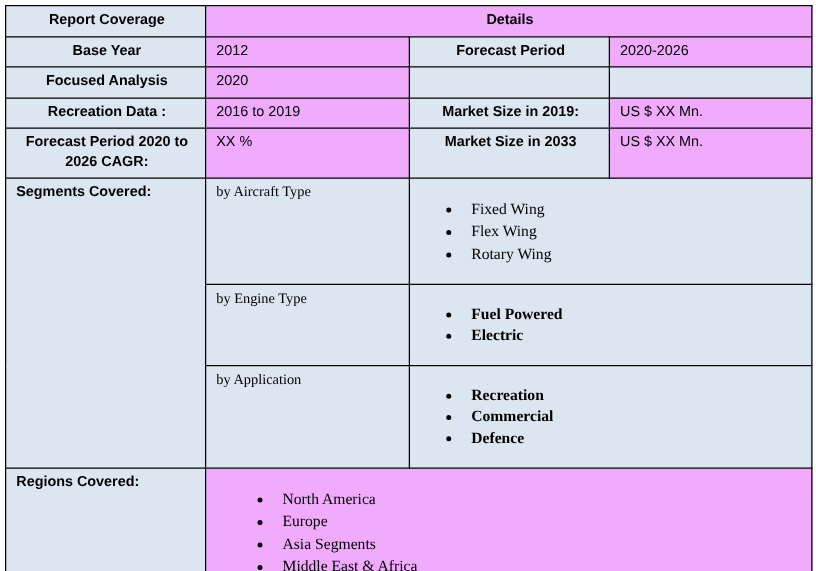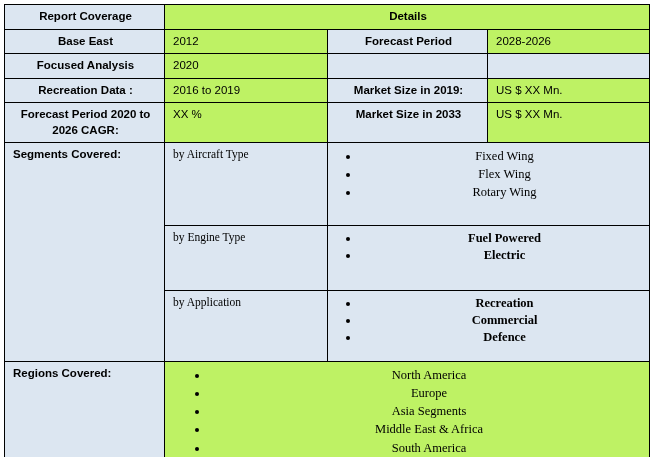--- a/index.html
+++ b/index.html
@@ -31,36 +31,35 @@
     border: 1px solid #000000;
     vertical-align: top;
     padding: 4px 6px 4px 8px;
     font-size: 11.5px;
     line-height: 1.35;
   }
   .shade {
     background: #dce6f1;
   }
   .plain {
-    background: #bef264;
+    background: #f0abfc;
   }
   .bold {
     font-weight: bold;
     text-align: center;
   }
   .serif {
     font-family: "Liberation Serif", serif;
     font-size: 12.5px;
     margin-left: 18px;
   }
   ul.bullets {
-    margin: 0;
+    margin: 11px;
     padding: 0 0 0 24px;
     list-style-type: disc;
-    text-align: center;
   }
   ul.bullets li {
     font-family: "Liberation Serif", serif;
     font-size: 12.5px;
     line-height: 1.45;
     padding-left: 6px;
     margin: 0;
   }
   ul.bullets.tight li {
     line-height: 1.35;
@@ -89,24 +88,24 @@
       <col style="width:160px">
       <col style="width:162px">
     </colgroup>
     <tbody>
       <tr>
         <td class="shade bold">Report Coverage</td>
         <td class="plain bold" colspan="3">Details</td>
       </tr>
 
       <tr>
-        <td class="shade bold">Base East</td>
+        <td class="shade bold">Base Year</td>
         <td class="plain">2012</td>
         <td class="shade bold">Forecast Period</td>
-        <td class="plain">2028-2026</td>
+        <td class="plain">2020-2026</td>
       </tr>
 
       <tr>
         <td class="shade bold">Focused Analysis</td>
         <td class="plain">2020</td>
         <td class="shade"></td>
         <td class="shade"></td>
       </tr>
 
       <tr>

